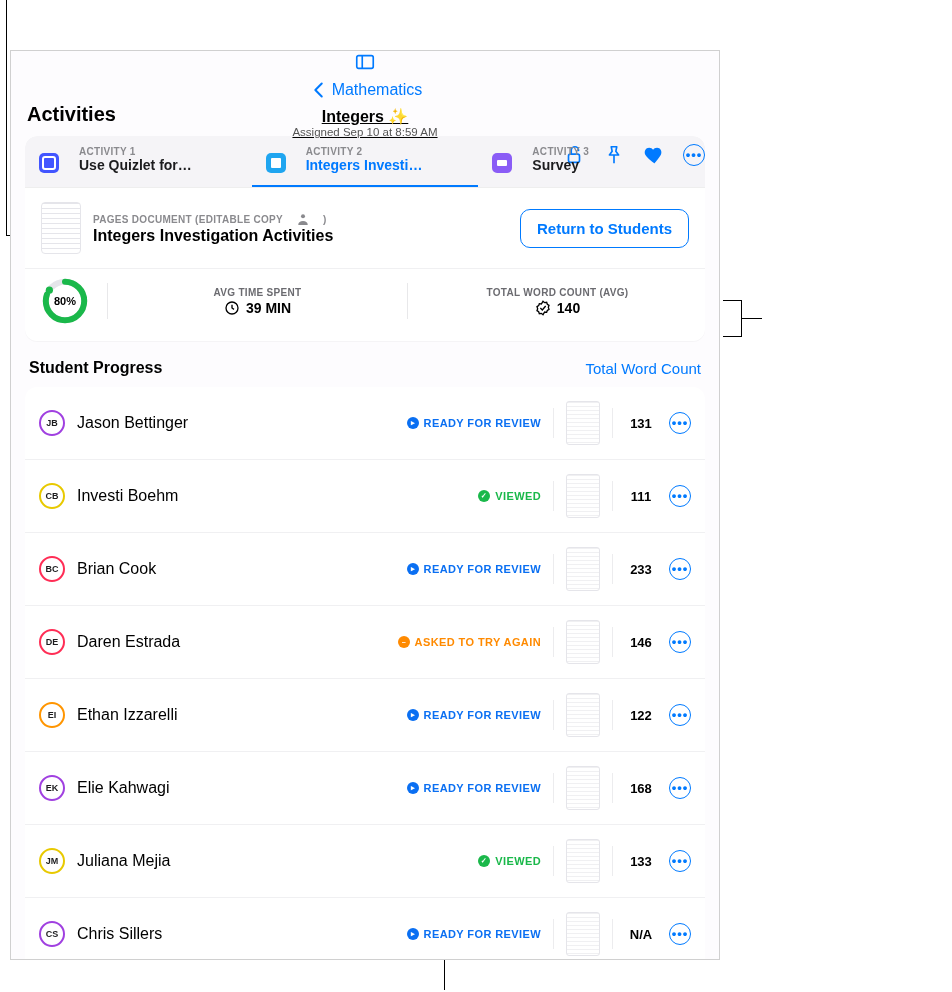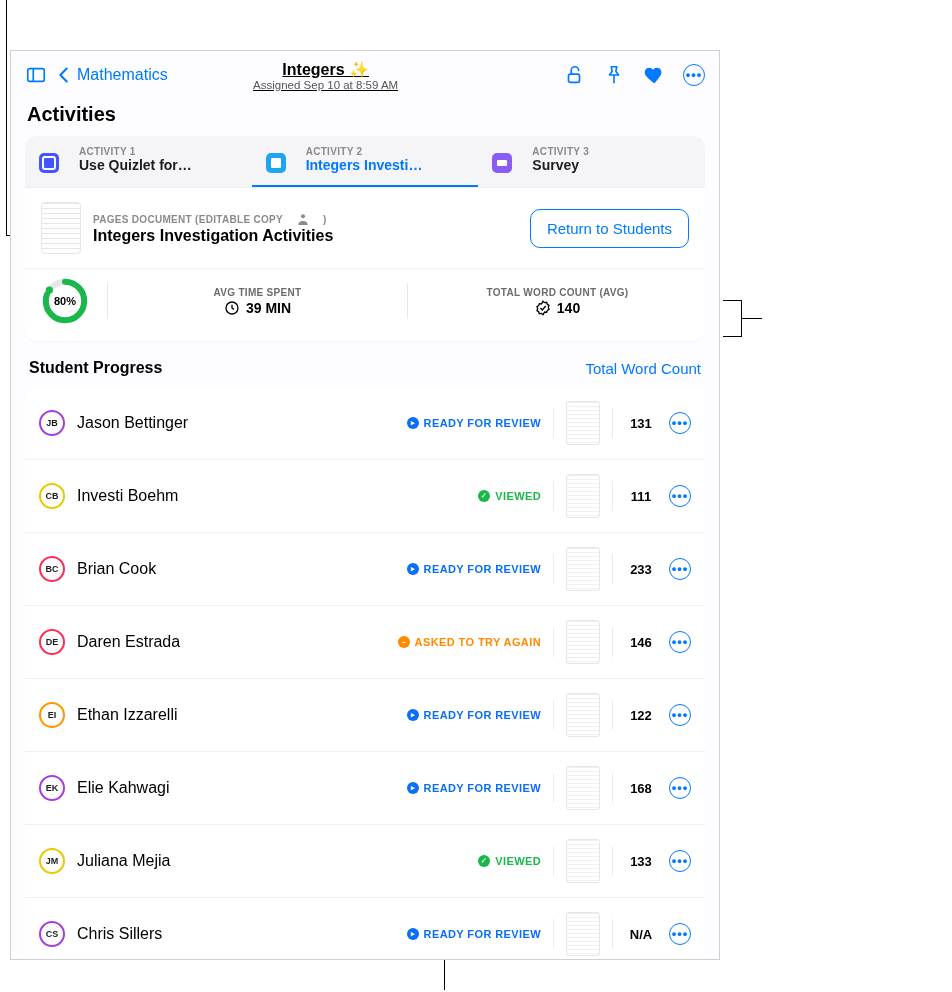--- a/index.html
+++ b/index.html
@@ -19,20 +19,21 @@
     border: 1px solid #d0d0d0;
     background: #fdfcfe;
     overflow: hidden;
   }
   .topbar {
     display: flex;
     align-items: center;
     height: 48px;
     padding: 0 14px;
     gap: 6px;
+    flex-direction: column;
   }
   .svg-ic { width: 22px; height: 22px; display: block; }
   .svg-ic-sm { width: 16px; height: 16px; display: block; }
   .nav-back {
     display: flex; align-items: center; gap: 2px; color: #007aff; font-size: 16px; cursor: pointer;
   }
   .title-block { text-align: center; margin: 0 auto; text-decoration: underline; }
   .title-main { font-size: 16px; font-weight: 700; }
   .title-sub { font-size: 11.5px; color: #555; }
   .topbar-right { display: flex; align-items: center; gap: 18px; margin-left: auto; }
@@ -86,21 +87,21 @@
   .docthumb {
     width: 40px; height: 52px; background: #fff; border: 1px solid #e5e5ea; border-radius: 4px;
     background-image: repeating-linear-gradient(#e5e5ea 0 1px, transparent 1px 5px);
     flex-shrink: 0;
   }
   .docmeta-eyebrow { font-size: 10px; color: #8a8a8e; letter-spacing: 0.3px; font-weight: 700; display:flex; align-items:center; gap:12px;}
   .docmeta-title { font-size: 16px; font-weight: 700; }
   .btn-outline {
     margin-left: auto;
     border: 1.5px solid #007aff; color: #007aff; background: #fff;
-    border-radius: 10px; padding: 10px 16px; font-size: 15px; font-weight: 400;
+    border-radius: 10px; padding: 10px 16px; font-size: 15px; font-weight: 700;
     cursor: pointer;
   }
 
   .statsrow {
     display: flex; align-items: center; padding: 8px 16px 16px; gap: 0;
     border-top: 1px solid #f0f0f2;
   }
   .progress-ring { position: relative; width: 48px; height: 48px; }
   .progress-ring svg { width: 48px; height: 48px; }
   .progress-ring .pct {

